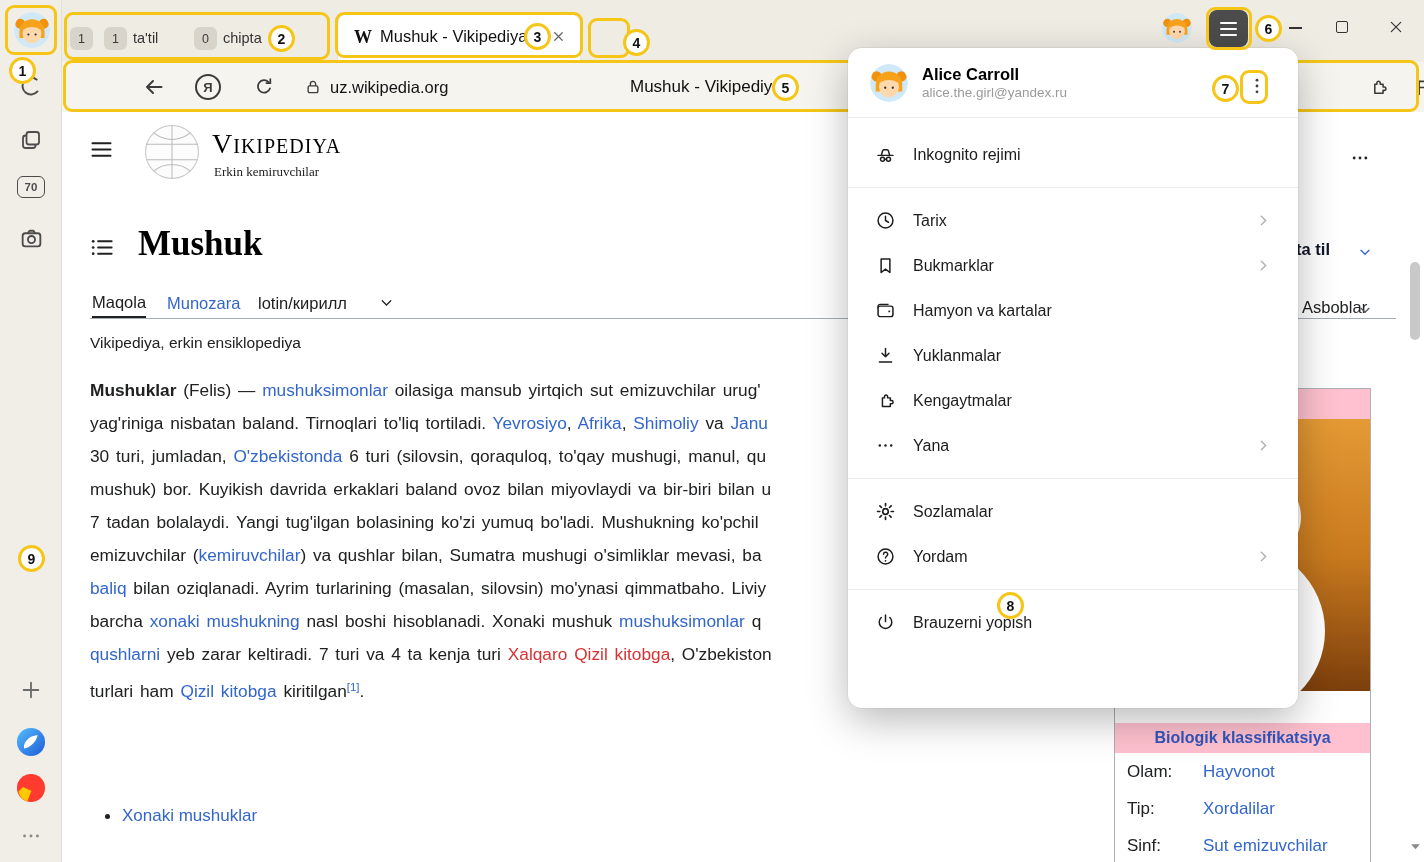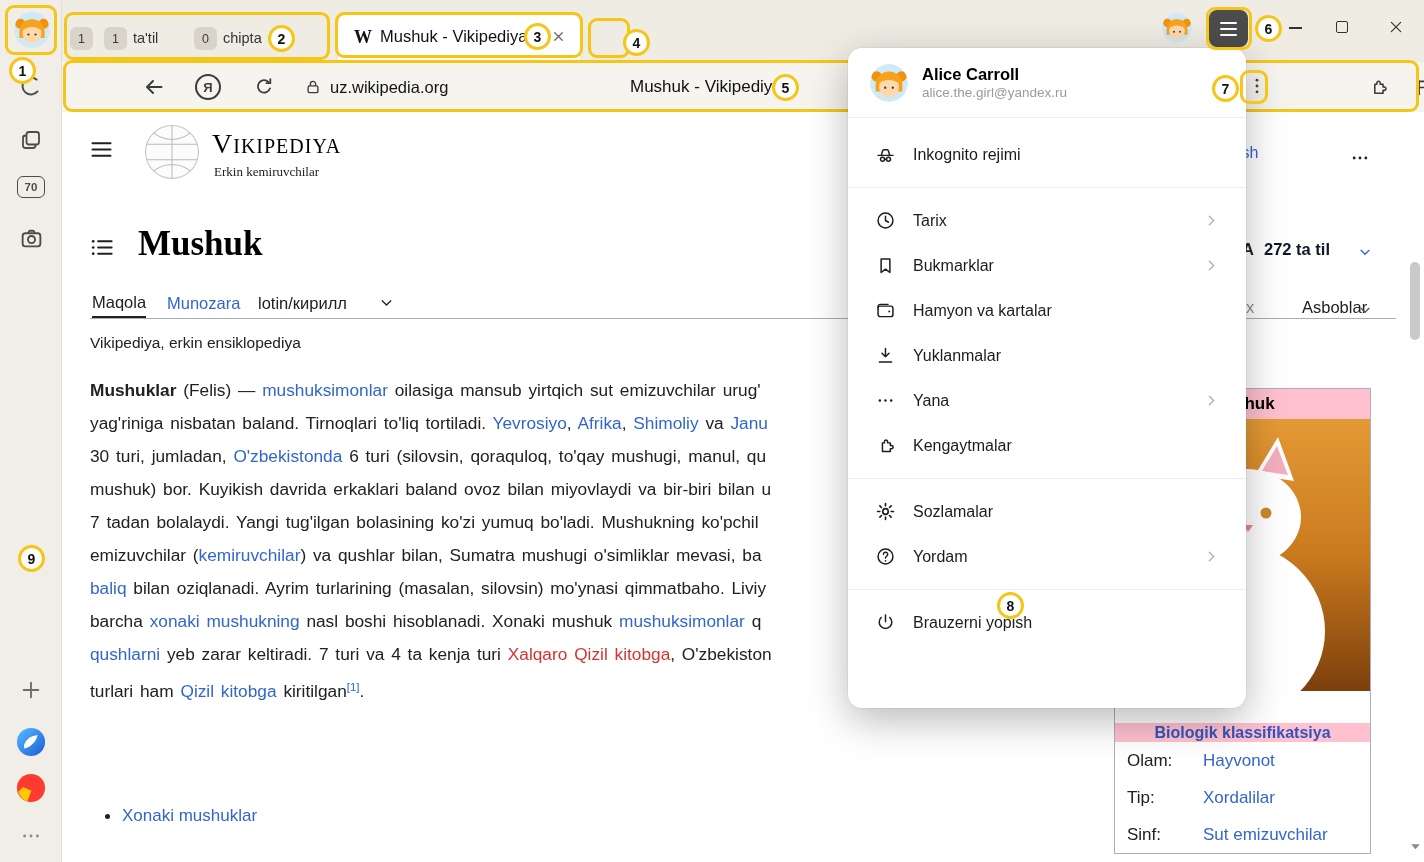--- a/index.html
+++ b/index.html
@@ -60,27 +60,27 @@
   .sect h2{font-size:27px;font-weight:normal;display:inline;color:#000}
   .editlinks{font-size:13.5px;color:#54595d;margin-left:14px}
   .bullet-item{position:absolute;left:60px;top:694px;font-size:17px}
   .bullet-item::before{content:"";position:absolute;left:-17px;top:8px;width:5px;height:5px;border-radius:50%;background:#202122}
 
   
   .infobox{position:absolute;left:1052px;top:276px;width:257px;border:1px solid #aab0b8;background:#fff}
   .ib-title{height:30px;background:#ffc1cf;display:flex;align-items:center;justify-content:center;font-weight:bold;font-size:17px;color:#000}
   .ib-img{height:272px;overflow:hidden}
   .ib-gap{height:32px}
-  .ib-class{height:19px;background:#ffc1cf;display:flex;align-items:center;justify-content:center;font-weight:bold;font-size:16px;color:#3355bb}
+  .ib-class{height:30px;background:#ffc1cf;display:flex;align-items:center;justify-content:center;font-weight:bold;font-size:16px;color:#3355bb}
   .ib-row{height:37px;display:flex;align-items:center;padding-left:12px;font-size:17px}
   .ib-row .lbl{width:76px;color:#202122}
   .ib-row .val{color:#3366cc}
 
   
-  .menu{position:absolute;left:848px;top:48px;width:398px;height:660px;background:#fff;border-radius:14px;
+  .menu{position:absolute;left:848px;top:48px;width:450px;height:660px;background:#fff;border-radius:14px;
     box-shadow:0 12px 40px rgba(0,0,0,.28),0 0 0 1px rgba(0,0,0,.04);z-index:10}
   .menu-header{height:70px;padding:0 22px;display:flex;align-items:center;gap:14px;border-bottom:1px solid #ededed}
   .mh-name{font-size:16.5px;font-weight:bold;color:#000;line-height:20px}
   .mh-email{font-size:13.5px;color:#9a9a9a;line-height:17px}
   .menu-body{padding-top:14px}
   .menu-item{height:45px;padding:0 26px;display:flex;align-items:center;gap:17px;font-size:16px;color:#1c1c1c}
   .mi-icon{width:22px;height:22px;display:flex;align-items:center;justify-content:center;color:#1c1c1c}
   .mi-chevron{margin-left:auto}
   .menu-divider{height:1px;background:#ededed;margin:10px 0}
 
@@ -455,40 +455,40 @@
       <div class="menu-item">
         <span class="mi-icon">
             <svg viewBox="0 0 24 24" width="21" height="21" fill="none" stroke="currentColor" stroke-width="1.7" stroke-linecap="round" stroke-linejoin="round">
               <path d="M12 4v9.5m0 0l-4-4m4 4l4-4M5 19.5h14"></path>
             </svg>
           </span>
         <span class="mi-label">Yuklanmalar</span>
       </div>
       <div class="menu-item">
         <span class="mi-icon">
+            <svg viewBox="0 0 24 24" width="21" height="21" fill="none" stroke="currentColor" stroke-width="1.7" stroke-linejoin="round">
+              <path d="M8.5 9h2.3V7.6a1.8 1.8 0 1 1 3.6 0V9h3.1v3.1h1.4a1.8 1.8 0 1 1 0 3.6h-1.4v3.1H8.5z"></path>
+            </svg>
+          </span>
+        <span class="mi-label">Kengaytmalar</span>
+      </div>
+      <div class="menu-item">
+        <span class="mi-icon">
             <svg viewBox="0 0 24 24" width="21" height="21" fill="currentColor">
               <circle cx="5.5" cy="12" r="1.4"></circle>
               <circle cx="12" cy="12" r="1.4"></circle>
               <circle cx="18.5" cy="12" r="1.4"></circle>
             </svg>
           </span>
         <span class="mi-label">Yana</span>
         <span class="mi-chevron">
             <svg viewBox="0 0 24 24" width="17" height="17" fill="none" stroke="#b0b0b0" stroke-width="2" stroke-linecap="round">
               <path d="M9 6l6 6-6 6"></path>
             </svg>
           </span>
-      </div>
-      <div class="menu-item">
-        <span class="mi-icon">
-            <svg viewBox="0 0 24 24" width="21" height="21" fill="none" stroke="currentColor" stroke-width="1.7" stroke-linejoin="round">
-              <path d="M8.5 9h2.3V7.6a1.8 1.8 0 1 1 3.6 0V9h3.1v3.1h1.4a1.8 1.8 0 1 1 0 3.6h-1.4v3.1H8.5z"></path>
-            </svg>
-          </span>
-        <span class="mi-label">Kengaytmalar</span>
       </div>
       <div class="menu-divider"></div>
       <div class="menu-item">
         <span class="mi-icon">
             <svg viewBox="0 0 24 24" width="21" height="21" fill="none" stroke="currentColor" stroke-width="1.9" stroke-linecap="round">
               <circle cx="12" cy="12" r="3.2"></circle>
               <path d="M12 2.9v2.6M12 18.5v2.6M2.9 12h2.6M18.5 12h2.6M5.6 5.6l1.8 1.8M16.6 16.6l1.8 1.8M18.4 5.6l-1.8 1.8M7.4 16.6l-1.8 1.8"></path>
             </svg>
           </span>
         <span class="mi-label">Sozlamalar</span>

